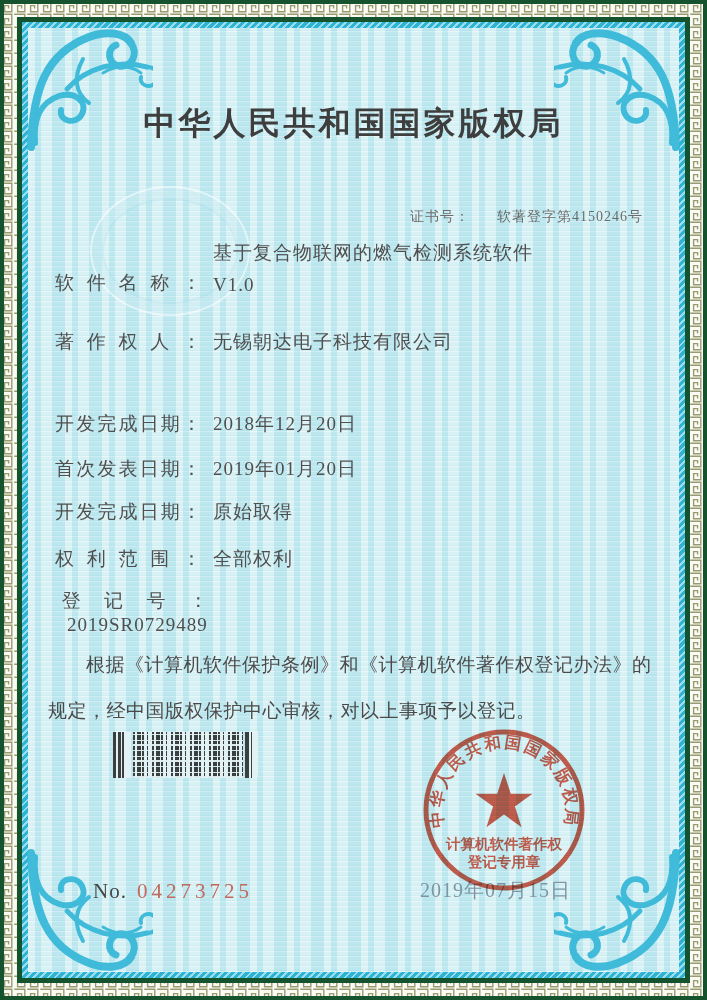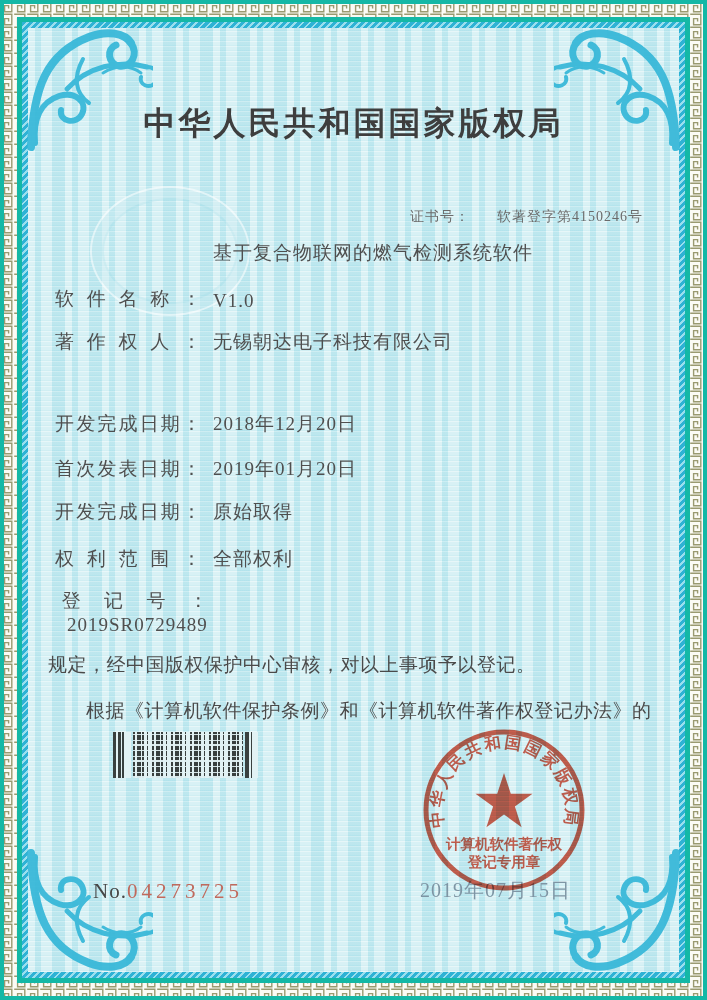--- a/index.html
+++ b/index.html
@@ -1,19 +1,19 @@
 <!DOCTYPE html>
 <html><head>
 <meta charset="utf-8">
 <style>
   * { margin:0; padding:0; box-sizing:border-box; }
   html,body { width:707px; height:1000px; }
   body { font-family:"Liberation Serif","DejaVu Serif",serif; background:#fbfbf5; }
 
-  .page { position:relative; width:707px; height:1000px; background:#14b8a6; overflow:hidden; }
+  .page { position:relative; width:707px; height:1000px; background:#14532d; overflow:hidden; }
 
   
   .meander { position:absolute; left:0; top:0; }
 
   
   .content {
     position:absolute; inset:22px;
     border:6px solid #3cbcdb;
     border-image: repeating-linear-gradient(135deg,#2eb2d5 0 3px,#9adfee 3px 5px) 6;
     background-color:#cbecf1;
@@ -38,21 +38,21 @@
     font-size:38px; font-weight:bold; letter-spacing:2px; color:#3a3a3a; }
 
   .cert-no { position:absolute; top:180px; right:36px; font-size:14px; color:#6b6b6b; letter-spacing:1px; }
   .cert-no .v { margin-left:27px; }
 
   .row { position:absolute; left:27px; display:flex; align-items:flex-end;
     font-size:19px; color:#4f4f4f; }
   .row .lbl { width:146px; text-align:justify; text-align-last:justify; flex:none; }
   .row .valblk { margin-left:12px; }
   .row .val { letter-spacing:1px; }
-  .row .ver { letter-spacing:1px; margin-top:24px; }
+  .row .ver { letter-spacing:1px; margin-top:8px; }
 
   .r0 { top:212px; } .r1 { top:301px; } .r2 { top:383px; } .r3 { top:428px; }
   .r4 { top:471px; } .r5 { top:518px; } .r6 { top:560px;flex-direction:column; }
 
   .statement { position:absolute; left:20px; top:614px; width:616px;
     font-size:19px; color:#4a4a4a; letter-spacing:.5px; }
   .statement .ln { white-space:nowrap; line-height:46px; }
   .statement .ln.first { text-indent:2em; }
 
   .barcode { position:absolute; left:85px; top:704px; width:145px; height:46px; display:flex; }
@@ -66,21 +66,21 @@
     background:repeating-linear-gradient(90deg,#39403f 0 4px,#e2f2f4 4px 6px,#39403f 6px 7px,#e2f2f4 7px 13px); }
 
   .issue-date { position:absolute; left:392px; top:849px; font-size:20px;
     color:#7e95a4; letter-spacing:1px; z-index:4; }
 
   .seal { position:absolute; left:391px; top:697px; width:170px; height:170px;
     z-index:5; mix-blend-mode:multiply; opacity:.9; }
 
   .serial { position:absolute; left:65px; top:851px; font-size:21px; }
   .serial .no { color:#474747; letter-spacing:1px; }
-  .serial .num { color:#c0695c; letter-spacing:4px; margin-left:0;text-align:center; }
+  .serial .num { color:#c0695c; letter-spacing:4px; margin-left:10px;text-align:center; }
 </style>
 </head>
 <body>
 
 <div class="page">
 
   <svg class="meander" width="707" height="1000" aria-hidden="true">
     <defs>
       <pattern id="gkp" width="13" height="13" patternUnits="userSpaceOnUse">
         <rect width="13" height="13" fill="#fbfbf5"></rect>
@@ -192,22 +192,22 @@
     </div>
 
     <div class="row r6">
       <span class="lbl">登记号：</span>
       <span class="valblk">
           <div class="val">2019SR0729489</div>
         </span>
     </div>
 
     <div class="statement">
+      <div class="ln first">根据《计算机软件保护条例》和《计算机软件著作权登记办法》的</div>
       <div class="ln">规定，经中国版权保护中心审核，对以上事项予以登记。</div>
-      <div class="ln first">根据《计算机软件保护条例》和《计算机软件著作权登记办法》的</div>
     </div>
 
     <div class="barcode">
       <div class="bc-left"></div>
       <div class="bc-mid"></div>
       <div class="bc-right"></div>
     </div>
 
     <div class="issue-date">2019年07月15日</div>
 

